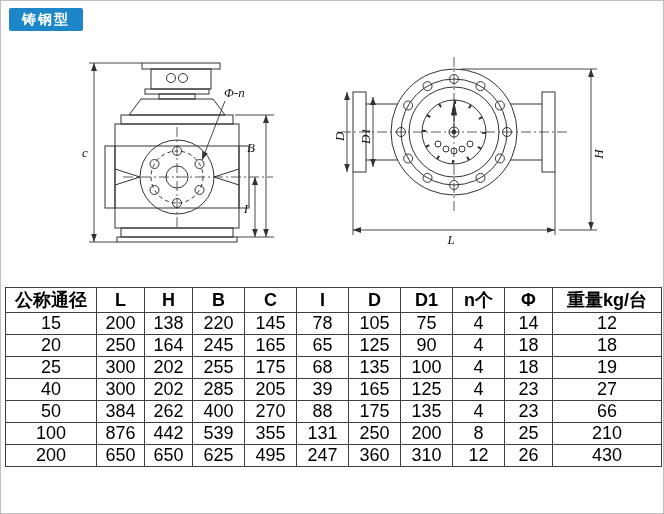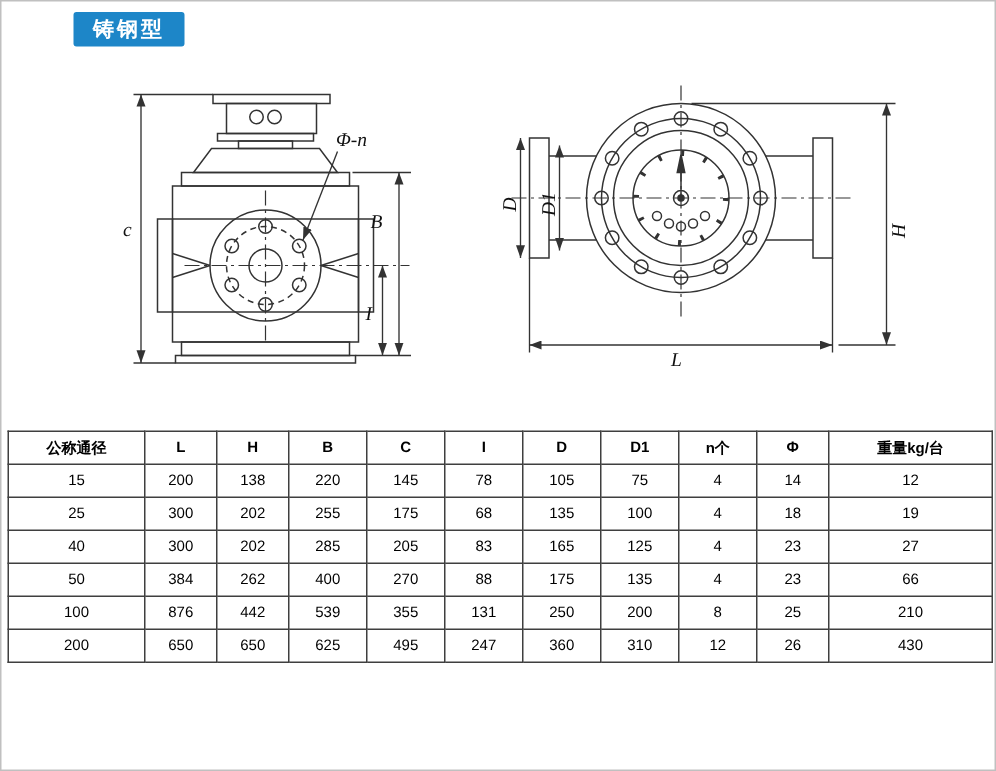--- a/index.html
+++ b/index.html
@@ -4,31 +4,31 @@
 <style>
   * { margin:0; padding:0; box-sizing:border-box; }
   html,body { background:#ffffff; font-family:"Liberation Sans", sans-serif; }
   .page {
     position:relative; width:664px; height:514px;
     background:#ffffff; border:1px solid #c0c0c0; overflow:hidden;
   }
   .badge {
     position:absolute; left:8px; top:7px;
     padding:3px 13px; font-size:14px; font-weight:bold;
-    letter-spacing:2px; border-radius:2px; line-height:17px;margin-left:40px;
+    letter-spacing:2px; border-radius:2px; line-height:17px;
   }
   .drawing { position:absolute; }
   .drawing text {
     font-family:"Liberation Serif", serif;
     font-style:italic; font-size:13px; fill:#111;
   }
   .spec {
     position:absolute; left:4px; top:286px; width:656px;
     border-collapse:collapse; table-layout:fixed;
-    font-size:10px; color:#000;
+    font-size:18px; color:#000;
   }
   .spec th, .spec td {
     border:1px solid #3f3f3f; text-align:center;
     height:22px; padding:0 2px; overflow:hidden; white-space:nowrap;
   }
   .spec th { font-weight:700; }
   .spec td { font-weight:400; }
 </style>
 </head>
 <body>
@@ -220,39 +220,52 @@
           <td>220</td>
           <td>145</td>
           <td>78</td>
           <td>105</td>
           <td>75</td>
           <td>4</td>
           <td>14</td>
           <td>12</td>
         </tr>
         <tr>
+          <td>20</td>
+          <td>250</td>
+          <td>164</td>
+          <td>245</td>
+          <td>165</td>
+          <td>65</td>
+          <td>125</td>
+          <td>90</td>
+          <td>4</td>
+          <td>18</td>
+          <td>18</td>
+        </tr>
+        <tr>
           <td>25</td>
           <td>300</td>
           <td>202</td>
           <td>255</td>
           <td>175</td>
           <td>68</td>
           <td>135</td>
           <td>100</td>
           <td>4</td>
           <td>18</td>
           <td>19</td>
         </tr>
         <tr>
           <td>40</td>
           <td>300</td>
           <td>202</td>
           <td>285</td>
           <td>205</td>
-          <td>83</td>
+          <td>39</td>
           <td>165</td>
           <td>125</td>
           <td>4</td>
           <td>23</td>
           <td>27</td>
         </tr>
         <tr>
           <td>50</td>
           <td>384</td>
           <td>262</td>

